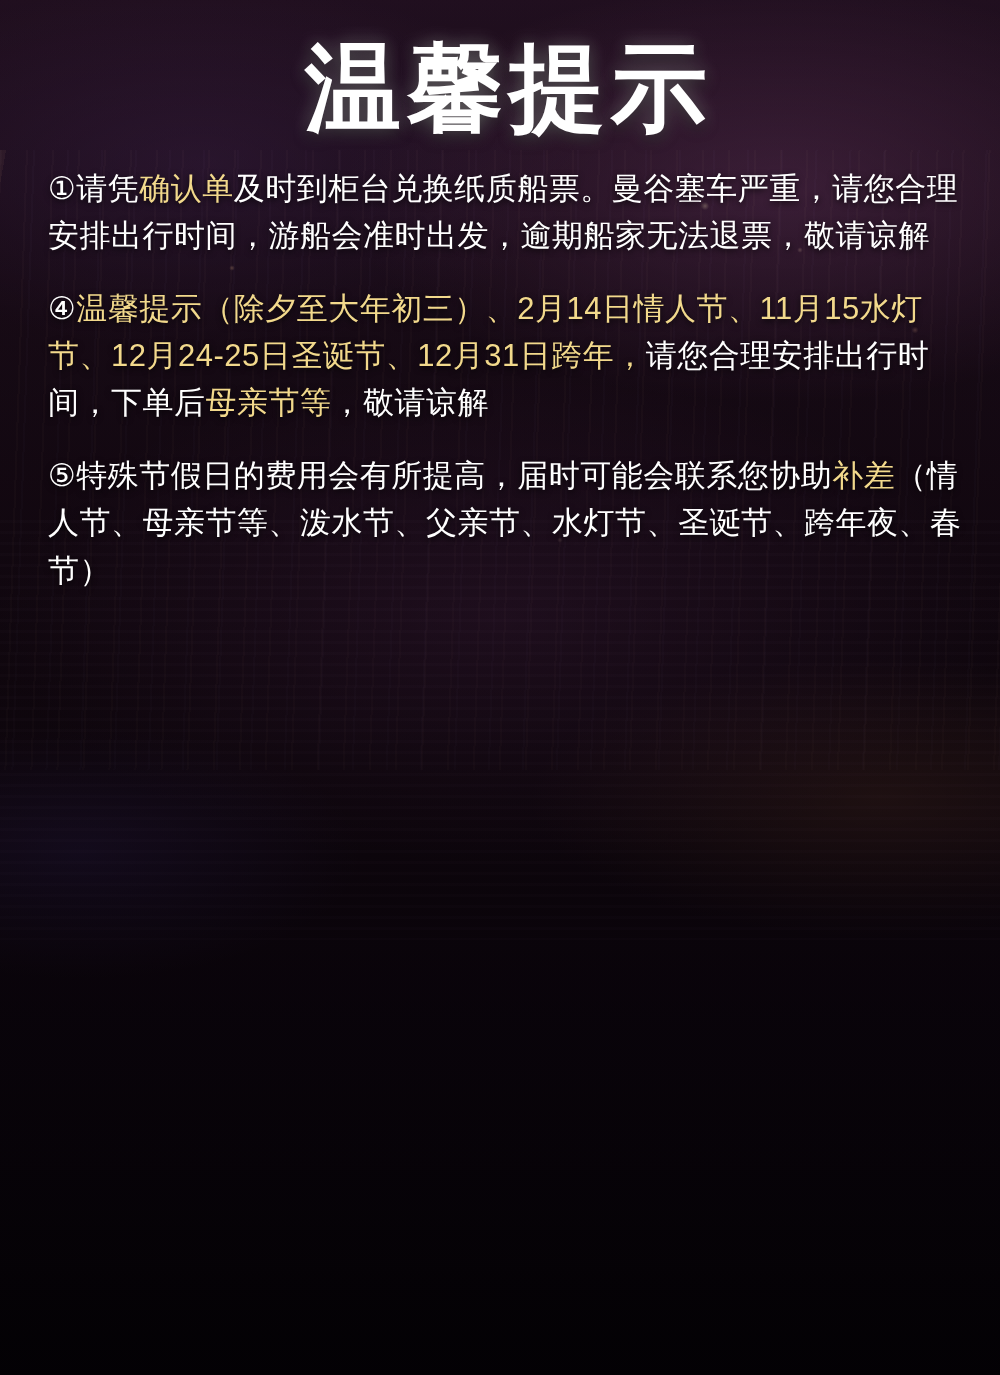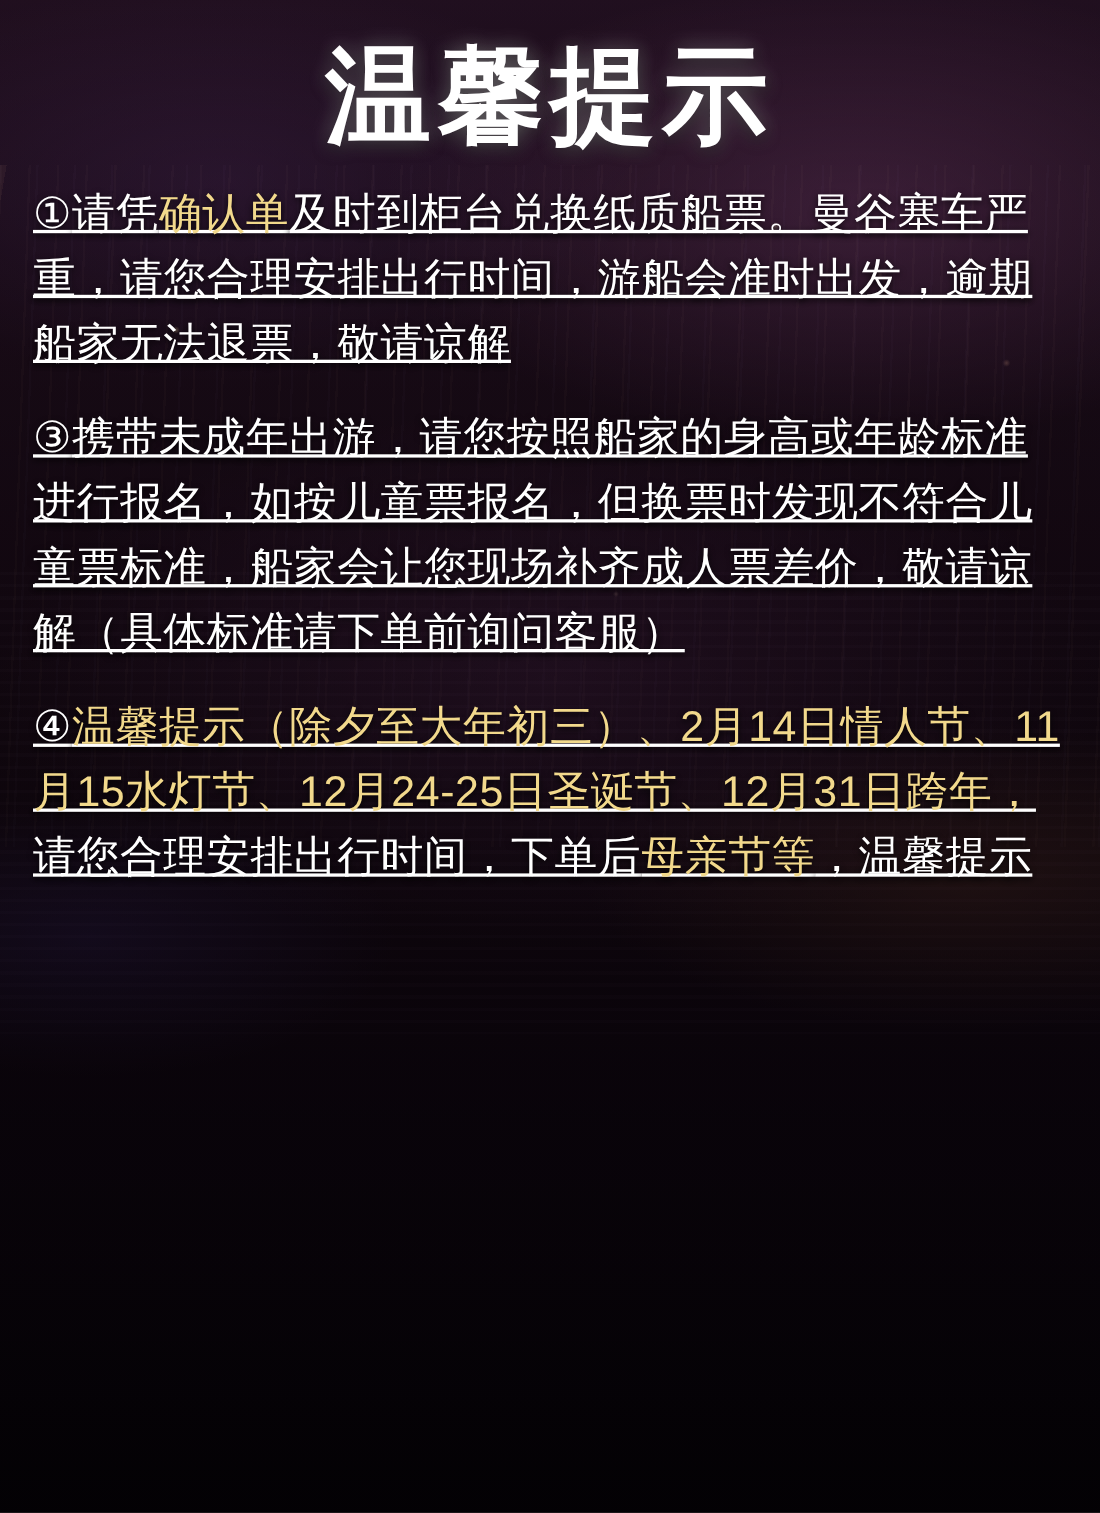--- a/index.html
+++ b/index.html
@@ -65,57 +65,56 @@
   .bg-darken {
     position: absolute;
     inset: 0;
     background: linear-gradient(180deg, rgba(10,4,10,0.30) 0%, rgba(10,4,10,0.46) 30%, rgba(8,3,8,0.58) 60%, rgba(5,2,6,0.78) 88%, rgba(3,1,4,0.92) 100%);
   }
 
   
   .content {
     position: relative;
     z-index: 5;
-    padding: 34px 30px 20px 30px;
+    padding: 34px 30px 20px 48px;
   }
   .title {
     text-align: center;
     color: #ffffff;
     font-size: 96px;
     font-weight: bold;
     line-height: 1.05;
     letter-spacing: 6px;
     margin: 4px 0 26px 0;
     text-shadow: 0 0 18px rgba(255,255,255,0.35), 0 4px 14px rgba(0,0,0,0.8);
   }
   .para {
     color: #ffffff;
-    font-size: 39px;
+    font-size: 31px;
     line-height: 1.52;
     margin: 0 0 26px 0;
     text-shadow: 0 2px 6px rgba(0,0,0,0.85);
     letter-spacing: 0.5px;
-    text-decoration: underline;
   }
   .para:last-child { margin-bottom: 0; }
   .hl { color: #f2d98c; }
 </style>
 </head>
 <body>
 
 <div id="poster">
 
   <div class="bg-layer"></div>
   <div class="bg-boats"></div>
   <div class="bg-water"></div>
   <div class="bg-lights"></div>
   <div class="bg-darken"></div>
 
   <div class="content">
     <h1 class="title">温馨提示</h1>
     <div id="notice-list">
         <p class="para"><span>①</span><span class="">请凭</span><span class="hl">确认单</span><span class="">及时到柜台兑换纸质船票。曼谷塞车严重，请您合理安排出行时间，游船会准时出发，逾期船家无法退票，敬请谅解</span></p>
-        <p class="para"><span>③</span><span class="">携带未成年出游，请您按照船家的身高或年龄标准进行报名，如按儿童票报名，但换票时发现不符合儿童票标准，船家会让您现场补齐成人票差价，敬请谅解（具体标准请下单前询问客服）</span></p>
-        <p class="para"><span>④</span><span class="hl">温馨提示（除夕至大年初三）、2月14日情人节、11月15水灯节、12月24-25日圣诞节、12月31日跨年，</span><span class="">请您合理安排出行时间，下单后</span><span class="hl">母亲节等</span><span class="">，温馨提示</span></p>
+        <p class="para"><span>④</span><span class="hl">温馨提示（除夕至大年初三）、2月14日情人节、11月15水灯节、12月24-25日圣诞节、12月31日跨年，</span><span class="">请您合理安排出行时间，下单后</span><span class="hl">母亲节等</span><span class="">，敬请谅解</span></p>
+        <p class="para"><span>⑤</span><span class="">特殊节假日的费用会有所提高，届时可能会联系您协助</span><span class="hl">补差</span><span class="">（情人节、母亲节等、泼水节、父亲节、水灯节、圣诞节、跨年夜、春节）</span></p>
       </div>
   </div>
 
 </div>
 
 </body></html>

